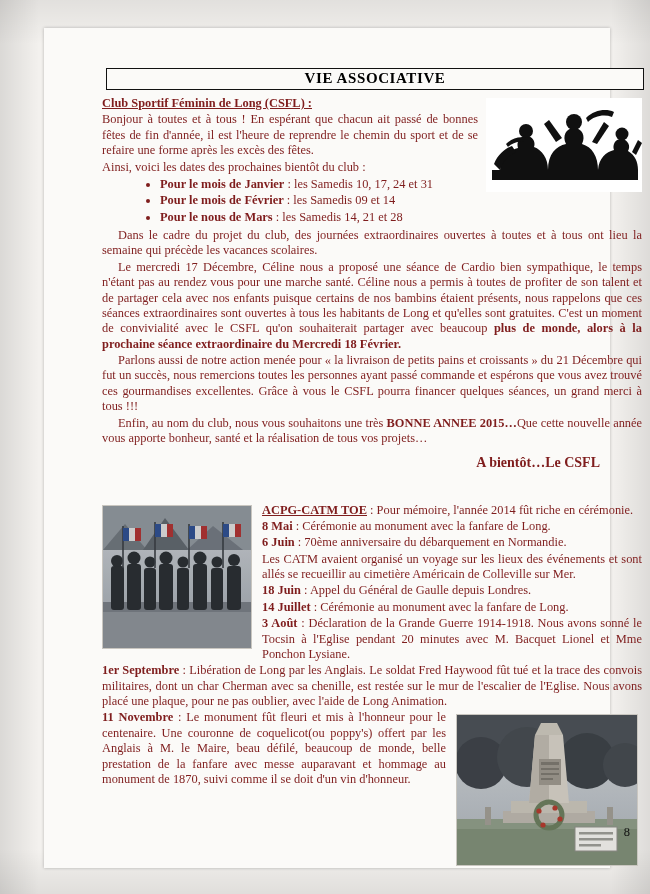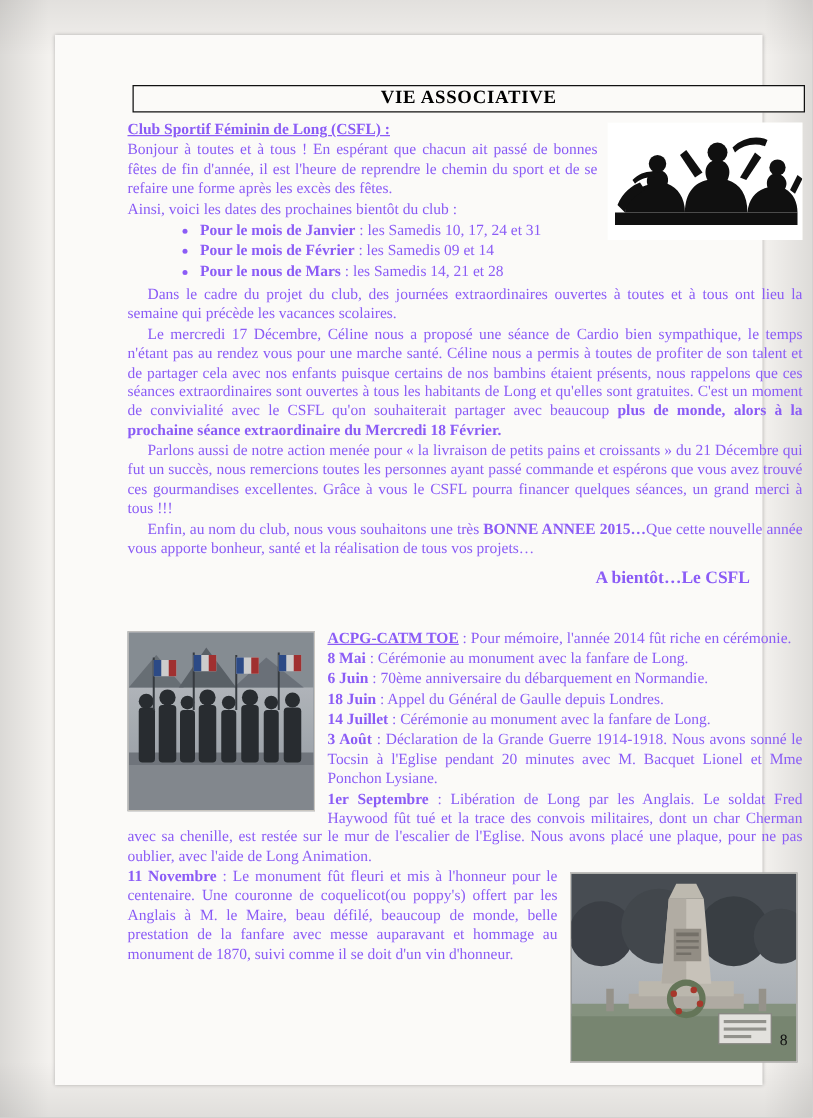--- a/index.html
+++ b/index.html
@@ -52,21 +52,21 @@
     font-size: 15px;
     letter-spacing: 0.6px;
     padding: 1px 0 2px 0;
     font-variant: small-caps;
     background: #fbfaf8;
   }
   .sect {
     margin-top: 6px;
     font-size: 12.4px;
     line-height: 1.24;
-    color: #8b5cf6;
+    color: #7f1d1d;
     text-align: justify;
   }
   .u-bold {
     font-weight: bold;
     text-decoration: underline;
   }
   .bold { font-weight: bold; }
   p.para {
     margin: 0 0 1px 0;
     text-indent: 0;
@@ -252,20 +252,21 @@
             <rect x="0" y="0" width="148" height="142" fill="#000" opacity="0.06"></rect>
           </svg>
         </div>
 
         <p class="para">
           <span class="u-bold">ACPG-CATM TOE</span><span> : Pour mémoire, l'année 2014 fût riche en cérémonie.</span>
         </p>
 
         <p class="para"><span class="bold">8 Mai</span><span> : Cérémonie au monument avec la fanfare de Long.</span></p>
         <p class="para"><span class="bold">6 Juin</span><span> : 70ème anniversaire du débarquement en Normandie.</span></p>
+        <p class="para"><span>Les CATM avaient organisé un voyage sur les lieux des événements et sont allés se recueillir au cimetière Américain de Colleville sur Mer.</span></p>
         <p class="para"><span class="bold">18 Juin</span><span> : Appel du Général de Gaulle depuis Londres.</span></p>
         <p class="para"><span class="bold">14 Juillet</span><span> : Cérémonie au monument avec la fanfare de Long.</span></p>
         <p class="para"><span class="bold">3 Août</span><span> : Déclaration de la Grande Guerre 1914-1918. Nous avons sonné le Tocsin à l'Eglise pendant 20 minutes avec M. Bacquet Lionel et Mme Ponchon Lysiane.</span></p>
         <p class="para"><span class="bold">1er Septembre</span><span> : Libération de Long par les Anglais. Le soldat Fred Haywood fût tué et la trace des convois militaires, dont un char Cherman avec sa chenille, est restée sur le mur de l'escalier de l'Eglise. Nous avons placé une plaque, pour ne pas oublier, avec l'aide de Long Animation.</span></p>
 
         <div class="photo-monument">
           <svg class="svgwrap" viewBox="0 0 180 150" preserveAspectRatio="none">
             <defs>
               <linearGradient id="skyB" x1="0" y1="0" x2="0" y2="1">
                 <stop offset="0%" stop-color="#cfd3d7"></stop>

